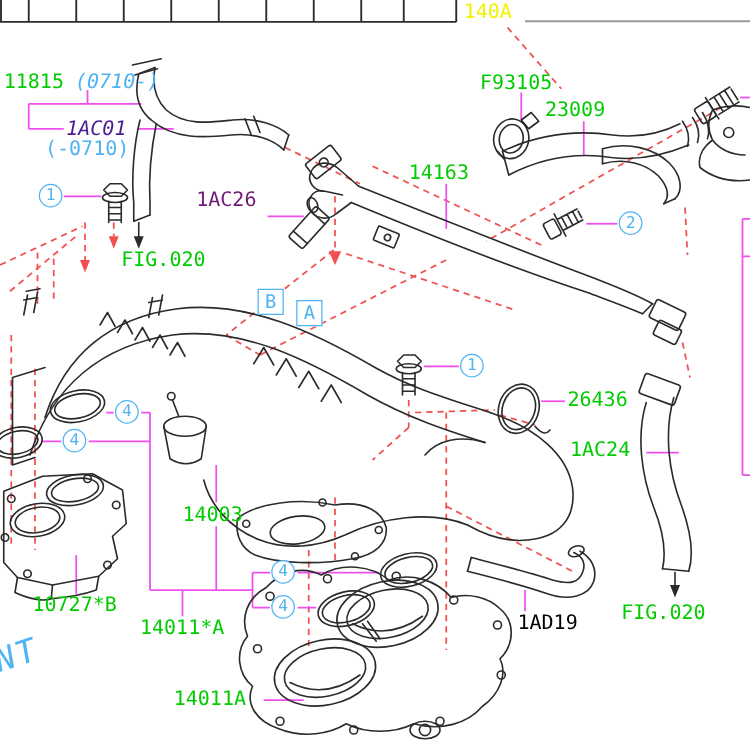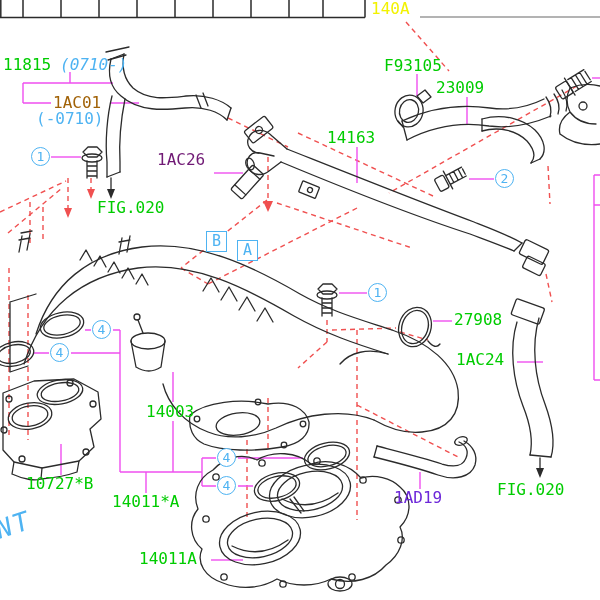--- a/index.html
+++ b/index.html
@@ -269,33 +269,33 @@
       <path class="ink" d="M374,457 C398,463 421,469 438,475 C455,481 471,477 475,465 C478,455 473,446 464,441"></path>
       <path class="ink" d="M377,446 L374,457"></path>
       <ellipse class="ink" cx="461" cy="441" rx="6.5" ry="4" transform="rotate(-20 461 441)"></ellipse>
     </g>
   </svg>
 
   <div class="front">FRONT</div>
 
 <div class="lbl" style="left: 3px; top: 57px; color: rgb(0, 204, 0);">11815</div>
     <div class="lbl" style="left: 60px; top: 57px; color: rgb(78, 179, 242); font-style: italic;">(0710-)</div>
-    <div class="lbl" style="left: 53px; top: 95px; color: #a16207;">1AC01</div>
+    <div class="lbl" style="left: 53px; top: 95px; color: #4c1d95; font-style: italic;">1AC01</div>
     <div class="lbl" style="left: 36px; top: 111px; color: rgb(78, 179, 242);">(-0710)</div>
     <div class="lbl" style="left: 384px; top: 58px; color: rgb(0, 204, 0);">F93105</div>
     <div class="lbl" style="left: 436px; top: 80px; color: rgb(0, 204, 0);">23009</div>
     <div class="lbl" style="left: 327px; top: 130px; color: rgb(0, 204, 0);">14163</div>
     <div class="lbl" style="left: 157px; top: 152px; color: #701a75;">1AC26</div>
     <div class="lbl" style="left: 97px; top: 200px; color: rgb(0, 204, 0);">FIG.020</div>
-    <div class="lbl" style="left: 454px; top: 312px; color: rgb(0, 204, 0);">27908</div>
+    <div class="lbl" style="left: 454px; top: 312px; color: rgb(0, 204, 0);">26436</div>
     <div class="lbl" style="left: 456px; top: 352px; color: rgb(0, 204, 0);">1AC24</div>
     <div class="lbl" style="left: 146px; top: 404px; color: rgb(0, 204, 0);">14003</div>
     <div class="lbl" style="left: 26px; top: 476px; color: rgb(0, 204, 0);">10727*B</div>
     <div class="lbl" style="left: 112px; top: 494px; color: rgb(0, 204, 0);">14011*A</div>
-    <div class="lbl" style="left: 394px; top: 490px; color: #6d28d9;">1AD19</div>
+    <div class="lbl" style="left: 414px; top: 490px; color: #000000;">1AD19</div>
     <div class="lbl" style="left: 497px; top: 482px; color: rgb(0, 204, 0);">FIG.020</div>
     <div class="lbl" style="left: 139px; top: 551px; color: rgb(0, 204, 0); text-align: right;">14011A</div>
     <div class="lbl" style="left: 371px; top: 1px; color: rgb(242, 242, 0);">140A</div>
     <div class="callout" style="left: 31px; top: 147px;">1</div>
     <div class="callout" style="left: 368px; top: 283px;">1</div>
     <div class="callout" style="left: 495px; top: 169px;">2</div>
     <div class="callout" style="left: 92px; top: 320px;">4</div>
     <div class="callout" style="left: 50px; top: 343px;">4</div>
     <div class="callout" style="left: 217px; top: 448px;">4</div>
     <div class="callout" style="left: 217px; top: 476px;">4</div>

